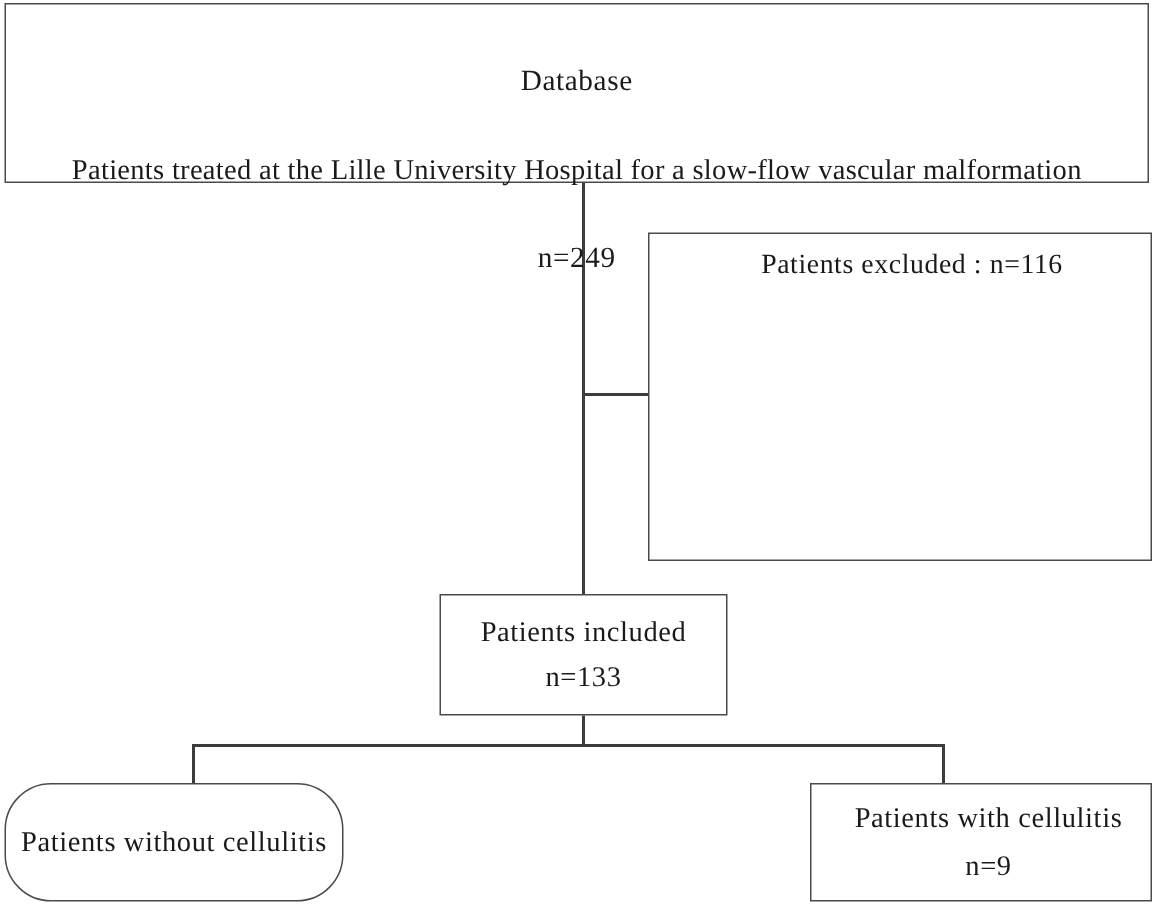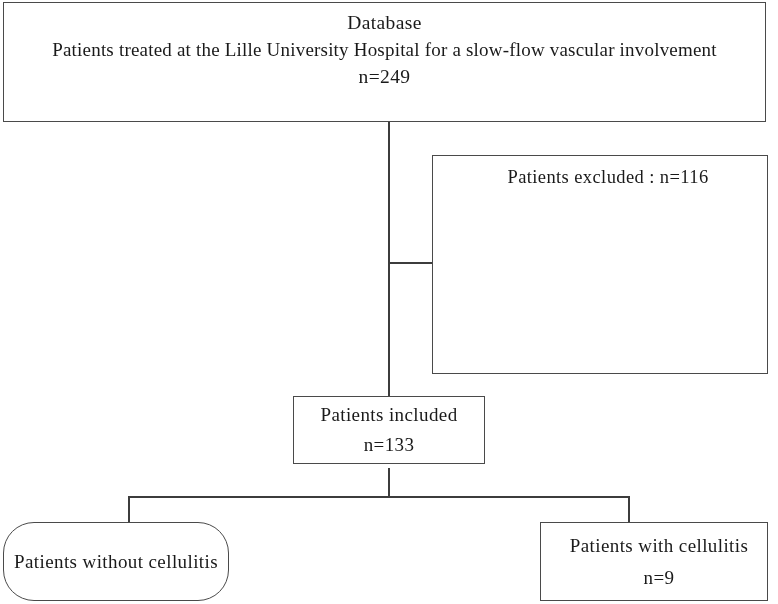--- a/index.html
+++ b/index.html
@@ -37,21 +37,21 @@
 
   
   #box-database {
     left: 3px;
     top: 2px;
     width: 763px;
     height: 120px;
     padding: 6px 4px;
     justify-content: flex-start;
   }
-  #box-database .line { font-size: 19.5px; line-height: 27px; }
+  #box-database .line { font-size: 19.5px; line-height: 27px; margin-top: 32px; }
   #box-database .line.wide { font-size: 19px; letter-spacing: 0.2px; }
 
   
   #box-excluded {
     left: 432px;
     top: 155px;
     width: 336px;
     height: 219px;
     padding: 8px 0 6px 16px;
     justify-content: flex-start;
@@ -72,21 +72,21 @@
     line-height: 25.5px;
     white-space: nowrap;
     letter-spacing: 0.2px;
   }
 
   
   #box-included {
     left: 293px;
     top: 396px;
     width: 192px;
-    height: 68px;
+    height: 81px;
   }
   #box-included .line { font-size: 19px; line-height: 30px; }
 
   
   #box-without {
     left: 3px;
     top: 522px;
     width: 226px;
     height: 79px;
     border-radius: 31px;
@@ -122,21 +122,21 @@
   
   #conn-drop-right { left: 628px; top: 496px; height: 26px; }
 </style>
 </head>
 <body>
 
 <div id="canvas">
 
   <div class="box" id="box-database">
     <div class="line">Database</div>
-    <div class="line wide">Patients  treated at the  Lille  University  Hospital  for  a slow-flow  vascular  involvement</div>
+    <div class="line wide">Patients  treated at the  Lille  University  Hospital  for  a slow-flow  vascular  malformation</div>
     <div class="line">n=249</div>
   </div>
 
   <div class="conn v" id="conn-spine"></div>
   <div class="conn h" id="conn-to-excluded"></div>
   <div class="conn v" id="conn-included-down"></div>
   <div class="conn h" id="conn-split-bar"></div>
   <div class="conn v" id="conn-drop-left"></div>
   <div class="conn v" id="conn-drop-right"></div>
 

